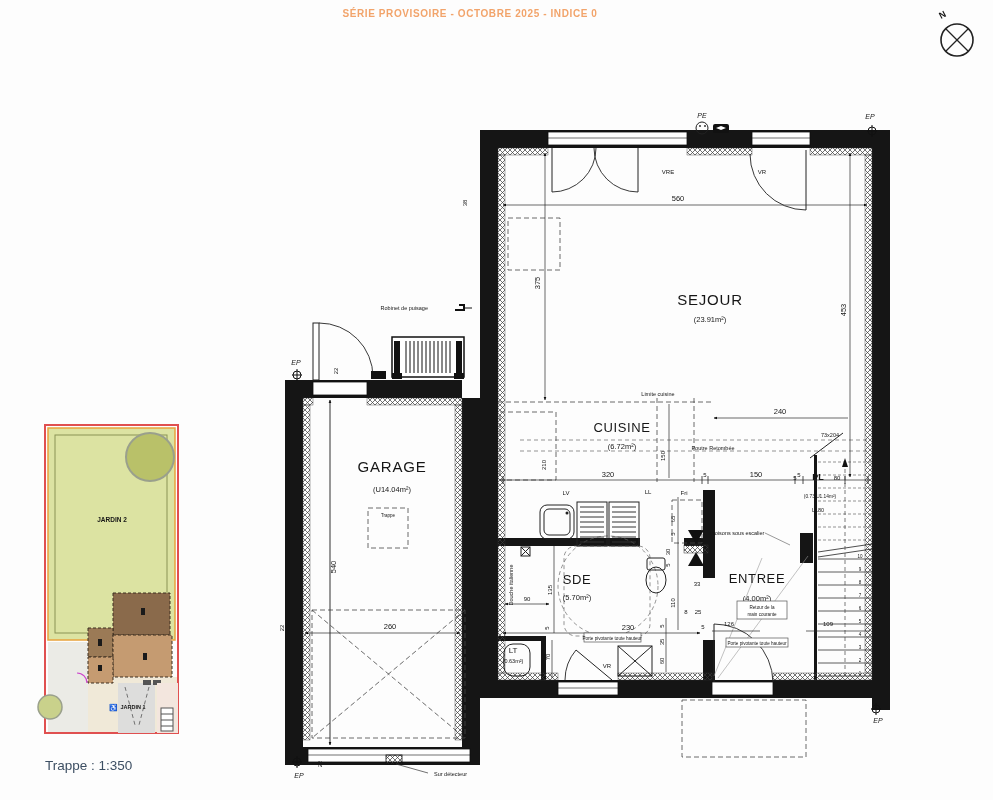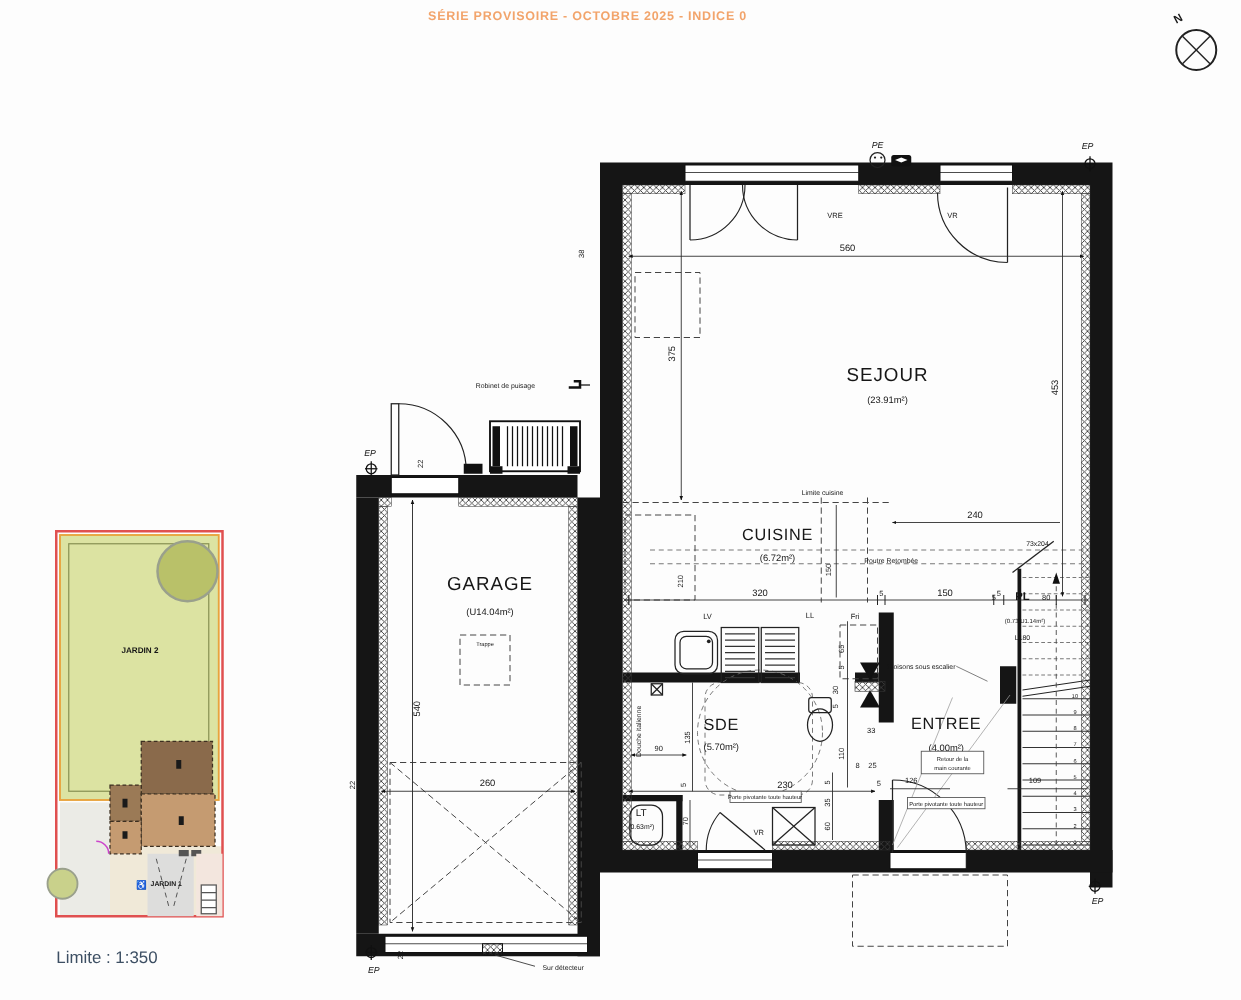--- a/index.html
+++ b/index.html
@@ -386,14 +386,14 @@
       <text class="dim-s" x="828" y="626">109</text>
       <text class="dim" x="336" y="567" transform="rotate(-90 336 567)">540</text>
       <text class="dim" x="390" y="629">260</text>
       <text class="dim-s" x="338" y="371" transform="rotate(-90 338 371)">22</text>
       <text class="dim-s" x="284" y="628" transform="rotate(-90 284 628)">22</text>
       <text class="dim-s" x="322" y="764" transform="rotate(-90 322 764)">22</text>
       <text class="dim-s" x="795" y="480">5</text>
     </g>
   </svg>
 
-  <div class="scale">Limite : 1:350</div>
+  <div class="scale">Trappe : 1:350</div>
 </div>
 
 </body></html>

